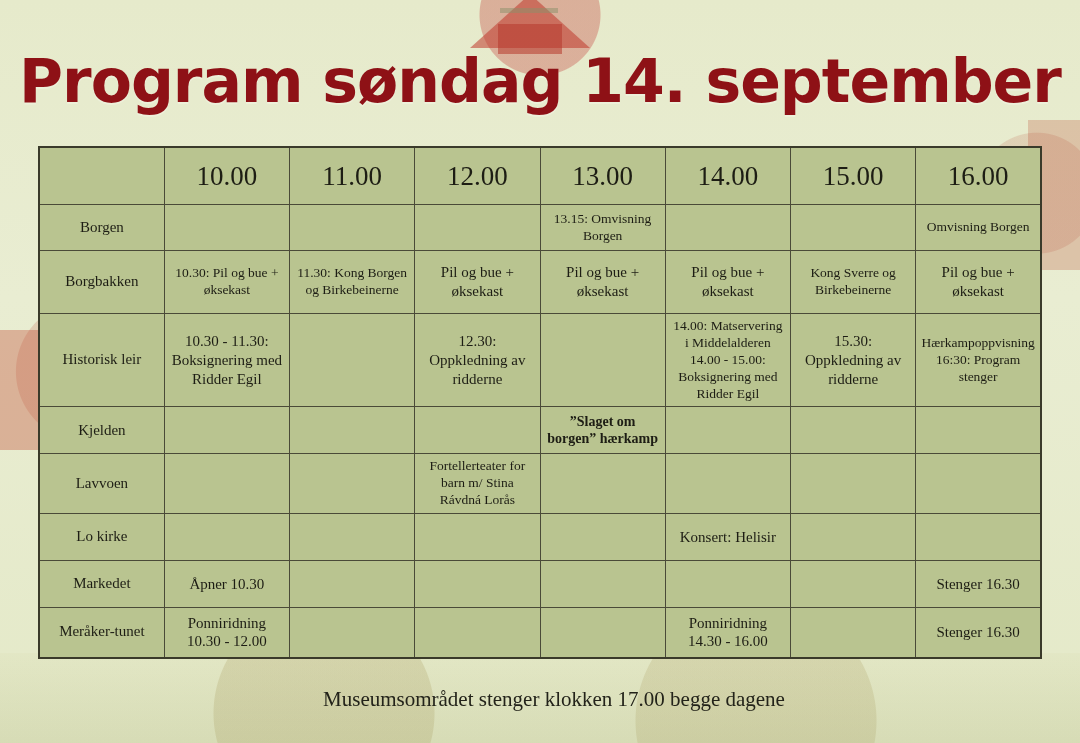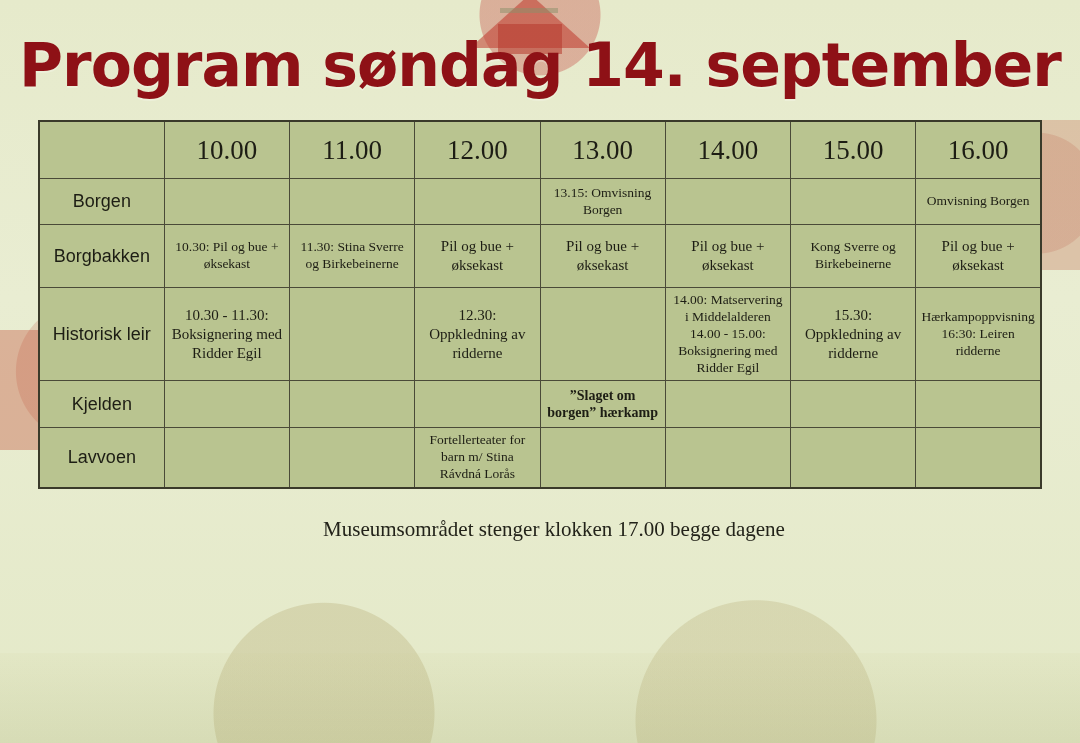--- a/index.html
+++ b/index.html
@@ -66,23 +66,23 @@
     box-sizing: border-box;
   }
 
   .title {
     text-align: center;
     color: #8e1116;
     font-family: "DejaVu Sans", sans-serif;
     font-weight: bold;
     font-size: 60px;
     letter-spacing: -1px;
-    margin: 0;
+    margin: 16px;
     padding-top: 30px;
-    padding-bottom: 20px;
+    padding-bottom: 14px;
     text-shadow: 0 2px 0 rgba(255,255,255,0.25);
   }
 
   .table-wrap {
     padding: 0 38px;
   }
 
   table.program {
     border-collapse: collapse;
     width: 1004px;
@@ -101,24 +101,24 @@
   table.program thead th {
     font-size: 27px;
     font-weight: normal;
     height: 48px;
     font-family: "Liberation Serif", serif;
   }
   table.program thead th.corner {
     background: #b9c490;
   }
   td.rowhead {
-    font-size: 18px;
+    font-size: 15px;
     line-height: 1.05;
     width: 124px;
-    font-family: Liberation Sans, sans-serif;
+    font-family: Liberation Serif, serif;
   }
   td.cell {
     font-size: 13.5px;
     line-height: 1.25;
   }
   td.cell.big {
     font-size: 15px;
   }
   td.cell.bold {
     font-weight: bold;
@@ -181,38 +181,38 @@
           <td class="cell"></td>
           <td class="cell">13.15: Omvisning Borgen</td>
           <td class="cell"></td>
           <td class="cell"></td>
           <td class="cell">Omvisning Borgen</td>
         </tr>
 
         <tr class="row-h-2">
           <td class="rowhead">Borgbakken</td>
           <td class="cell">10.30: Pil og bue + øksekast</td>
-          <td class="cell">11.30: Stina Sverre og Birkebeinerne</td>
+          <td class="cell">11.30: Kong Borgen og Birkebeinerne</td>
           <td class="cell big">Pil og bue + øksekast</td>
           <td class="cell big">Pil og bue + øksekast</td>
           <td class="cell big">Pil og bue + øksekast</td>
           <td class="cell">Kong Sverre og Birkebeinerne</td>
           <td class="cell big">Pil og bue + øksekast</td>
         </tr>
 
 
         <tr class="row-h-4">
           <td class="rowhead">Historisk leir</td>
           <td class="cell big">10.30 - 11.30: Boksignering med Ridder Egil</td>
           <td class="cell"></td>
           <td class="cell big">12.30: Oppkledning av ridderne</td>
           <td class="cell"></td>
           <td class="cell">14.00: Matservering i Middelalderen 14.00 - 15.00: Boksignering med Ridder Egil</td>
           <td class="cell big">15.30: Oppkledning av ridderne</td>
-          <td class="cell">Hærkampoppvisning 16:30: Leiren ridderne</td>
+          <td class="cell">Hærkampoppvisning 16:30: Program stenger</td>
         </tr>
 
         <tr class="row-h-5">
           <td class="rowhead">Kjelden</td>
           <td class="cell"></td>
           <td class="cell"></td>
           <td class="cell"></td>
           <td class="cell bold">”Slaget om borgen” hærkamp</td>
           <td class="cell"></td>
           <td class="cell"></td>
@@ -223,22 +223,52 @@
           <td class="rowhead">Lavvoen</td>
           <td class="cell"></td>
           <td class="cell"></td>
           <td class="cell">Fortellerteater for barn m/ Stina Rávdná Lorås</td>
           <td class="cell"></td>
           <td class="cell"></td>
           <td class="cell"></td>
           <td class="cell"></td>
         </tr>
 
-
-
+        <tr class="row-h-7">
+          <td class="rowhead">Lo kirke</td>
+          <td class="cell"></td>
+          <td class="cell"></td>
+          <td class="cell"></td>
+          <td class="cell"></td>
+          <td class="cell big">Konsert: Helisir</td>
+          <td class="cell"></td>
+          <td class="cell"></td>
+        </tr>
+
+        <tr class="row-h-8">
+          <td class="rowhead">Markedet</td>
+          <td class="cell big">Åpner 10.30</td>
+          <td class="cell"></td>
+          <td class="cell"></td>
+          <td class="cell"></td>
+          <td class="cell"></td>
+          <td class="cell"></td>
+          <td class="cell big">Stenger 16.30</td>
+        </tr>
+
+        <tr class="row-h-9">
+          <td class="rowhead">Meråker-tunet</td>
+          <td class="cell big">Ponniridning 10.30 - 12.00</td>
+          <td class="cell"></td>
+          <td class="cell"></td>
+          <td class="cell"></td>
+          <td class="cell big">Ponniridning 14.30 - 16.00</td>
+          <td class="cell"></td>
+          <td class="cell big">Stenger 16.30</td>
+        </tr>
 
       </tbody>
     </table>
   </div>
 
   <div class="footer-note">Museumsområdet stenger klokken 17.00 begge dagene</div>
 
 </div>
 
 </body></html>

